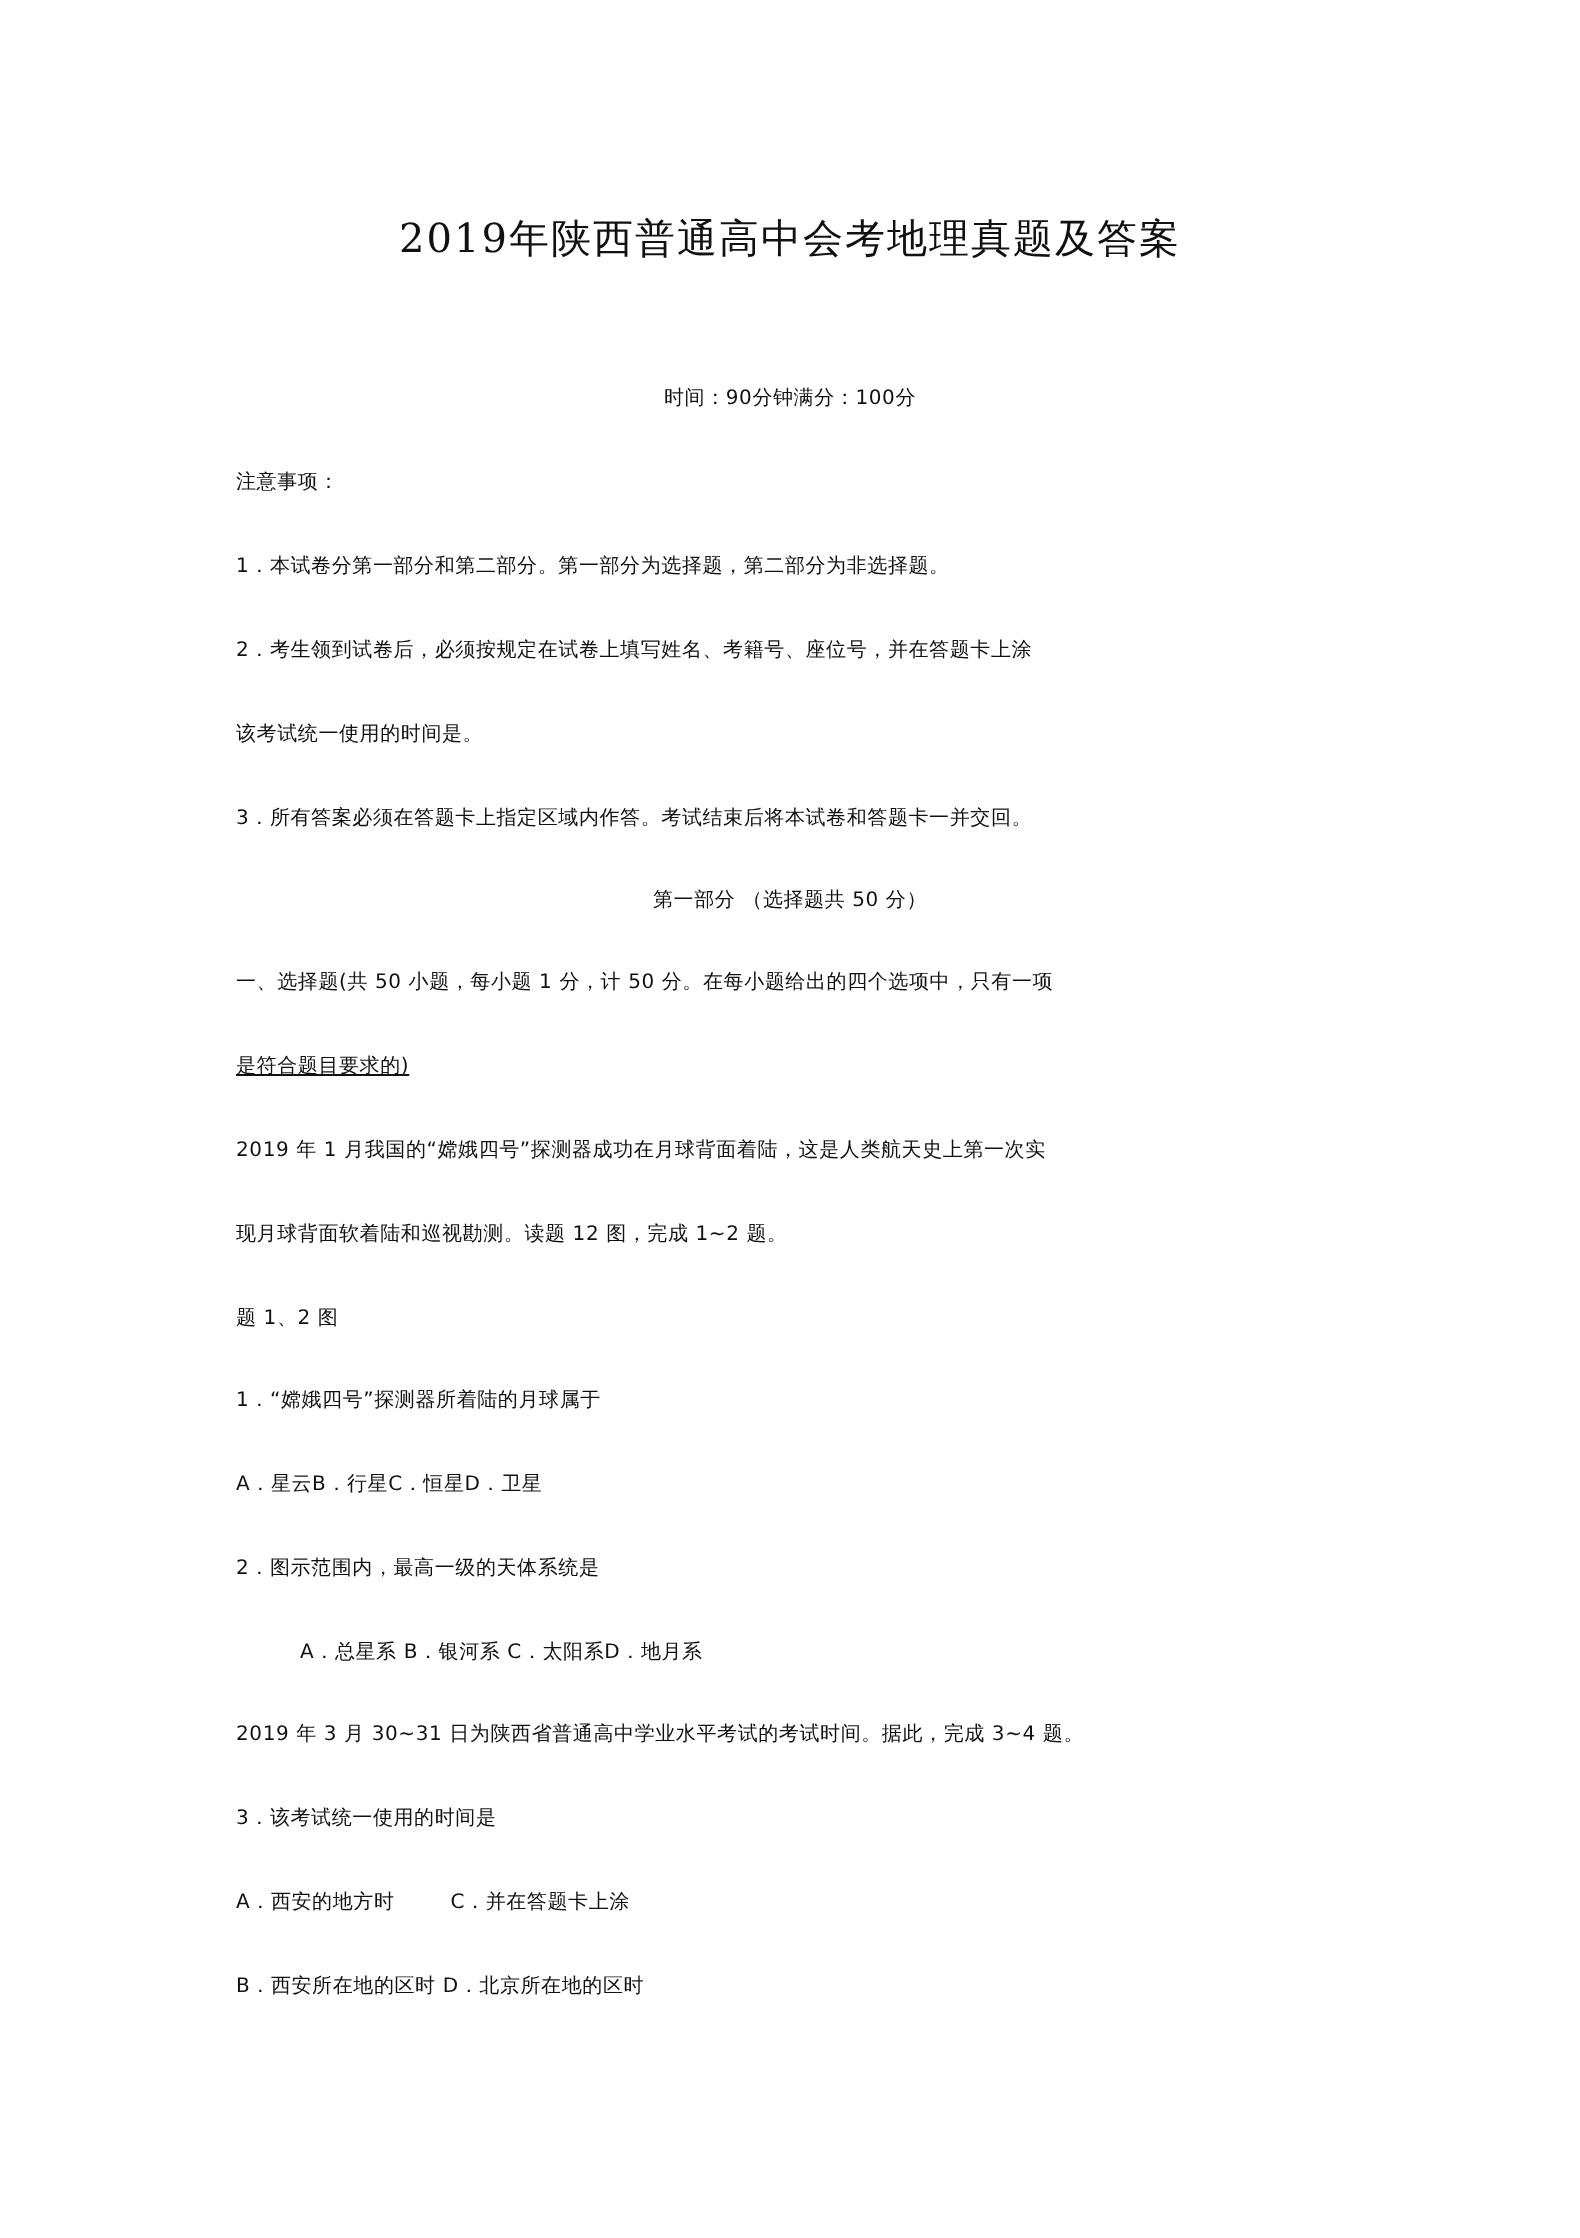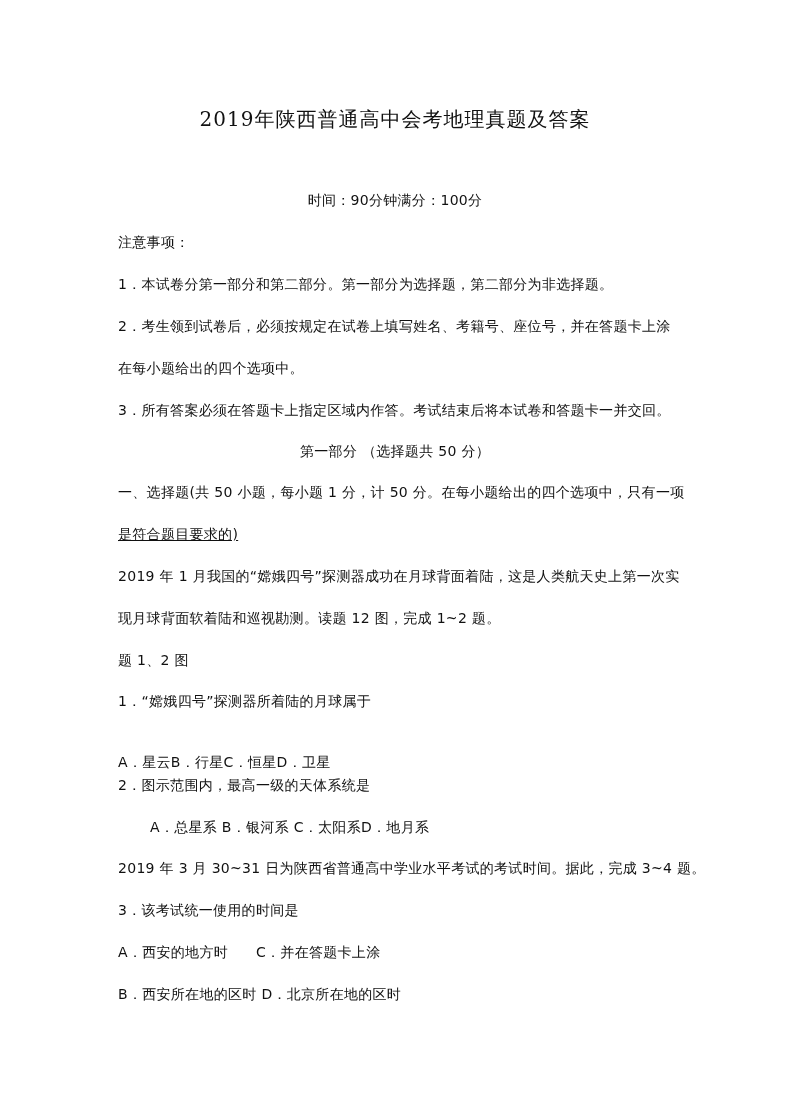--- a/index.html
+++ b/index.html
@@ -19,21 +19,21 @@
       position: absolute;
       left: 0; top: 0;
       width: 790px;
       height: 913px;
       padding-left: 41px;
     }
     .line {
       position: absolute;
       left: 118px;
       white-space: nowrap;
-      font-size: 14px;
+      font-size: 10px;
       line-height: 18px;
       letter-spacing: 0.3px;
     }
     .title {
       position: absolute;
       left: 0;
       width: 790px;
       top: 106px;
       text-align: center;
       font-family: "DejaVu Serif", serif;
@@ -55,35 +55,35 @@
 <div class="page">
 
   <div class="title">2019年陕西普通高中会考地理真题及答案</div>
 
   <div class="line center" style="top:191px;">时间：90分钟满分：100分</div>
 
   <div class="line" style="top:233px;">注意事项：</div>
 
   <div class="line" style="top:275px;">1．本试卷分第一部分和第二部分。第一部分为选择题，第二部分为非选择题。</div>
   <div class="line" style="top:317px;">2．考生领到试卷后，必须按规定在试卷上填写姓名、考籍号、座位号，并在答题卡上涂</div>
-  <div class="line" style="top:359px;">在每小题给出的四个选项中。</div>
+  <div class="line" style="top:359px;">该考试统一使用的时间是。</div>
   <div class="line" style="top:401px;">3．所有答案必须在答题卡上指定区域内作答。考试结束后将本试卷和答题卡一并交回。</div>
 
   <div class="line center" style="top:442px;">第一部分 （选择题共 50 分）</div>
 
   <div class="line" style="top:483px;">一、选择题(共 50 小题，每小题 1 分，计 50 分。在每小题给出的四个选项中，只有一项</div>
   <div class="line" style="top:525px;text-decoration:underline;">是符合题目要求的)</div>
 
   <div class="line" style="top:567px;text-align:center;">2019 年 1 月我国的“嫦娥四号”探测器成功在月球背面着陆，这是人类航天史上第一次实</div>
   <div class="line" style="top:609px;">现月球背面软着陆和巡视勘测。读题 12 图，完成 1~2 题。</div>
 
   <div class="line" style="top:651px;">题 1、2 图</div>
 
   <div class="line" style="top:692px;">1．“嫦娥四号”探测器所着陆的月球属于</div>
-  <div class="line" style="top:734px;margin-top:19px;">A．星云B．行星C．恒星D．卫星</div>
+  <div class="line" style="top:734px;">A．星云B．行星C．恒星D．卫星</div>
 
   <div class="line" style="top:776px;">2．图示范围内，最高一级的天体系统是</div>
   <div class="line" style="top:818px;margin-left:32px;">A．总星系 B．银河系 C．太阳系D．地月系</div>
 
   <div class="line" style="top:859px;">2019 年 3 月 30~31 日为陕西省普通高中学业水平考试的考试时间。据此，完成 3~4 题。</div>
 
   <div class="line" style="top:901px;">3．该考试统一使用的时间是</div>
 
   <div class="line" style="top:943px;">
     <span>A．西安的地方时</span><span class="gap"></span><span>C．并在答题卡上涂</span>

